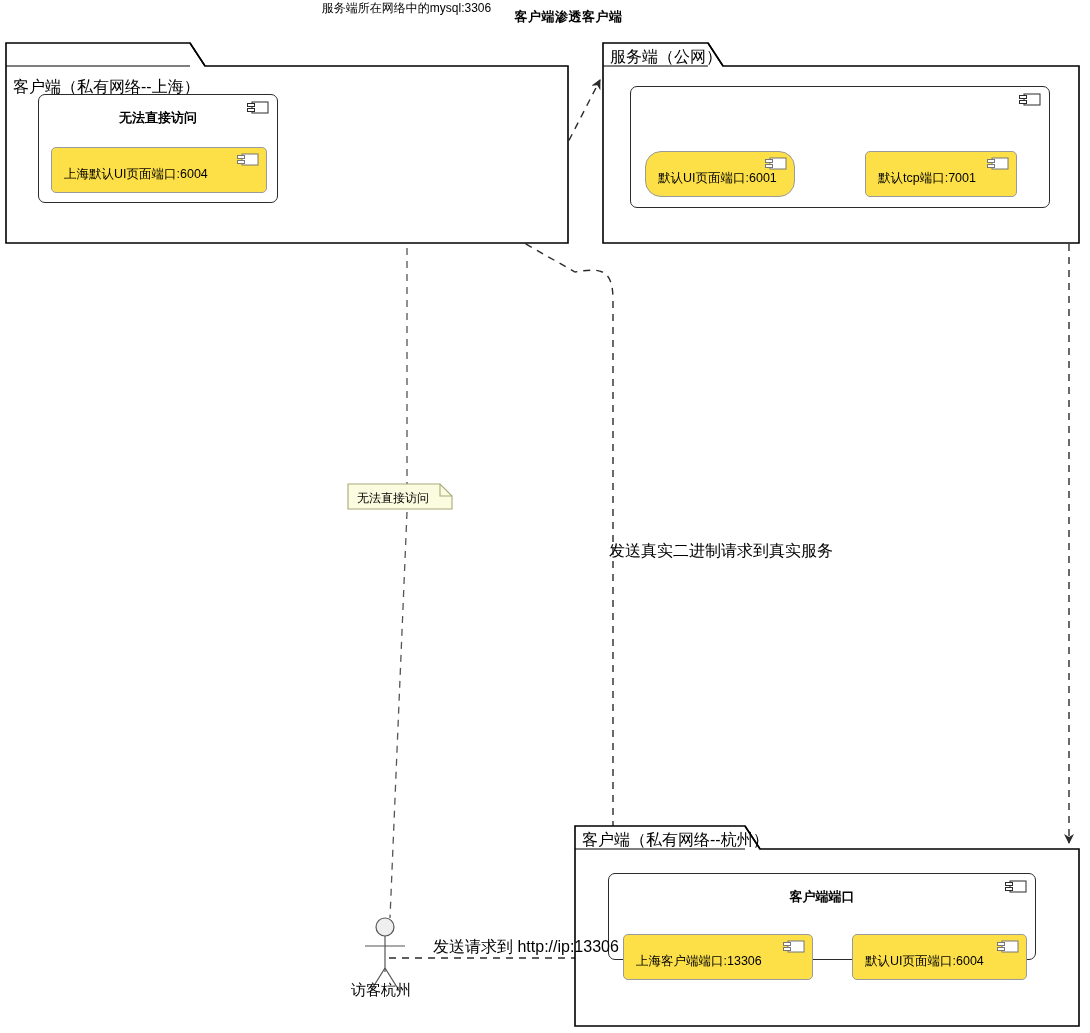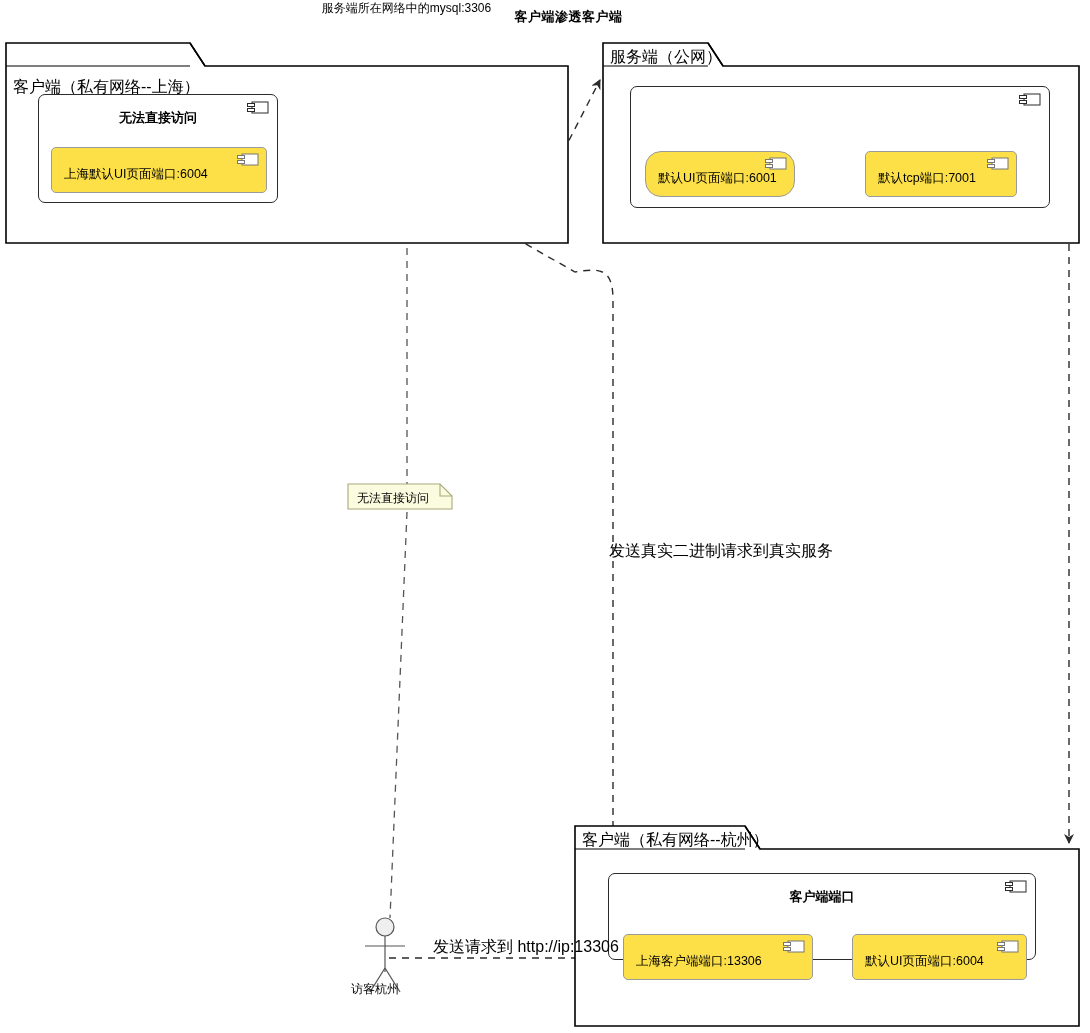--- a/index.html
+++ b/index.html
@@ -37,21 +37,21 @@
   }
   
   .cicon{position:absolute;width:22px;height:13px;}
   .db-label{
     position:absolute;left:0;right:0;bottom:10px;text-align:center;
     font-size:12px;white-space:nowrap;
   }
 
   
   .edge-label{position:absolute;font-size:16px;white-space:nowrap;}
-  .actor-label{position:absolute;font-size:12px;white-space:nowrap;}
+  .actor-label{position:absolute;font-size:15px;white-space:nowrap;}
 </style>
 </head>
 <body>
 
 <div id="canvas">
 
   <div class="txt diagram-title">客户端渗透客户端</div>
 
   <svg class="layer" viewBox="0 0 1090 1033">
     <defs>

